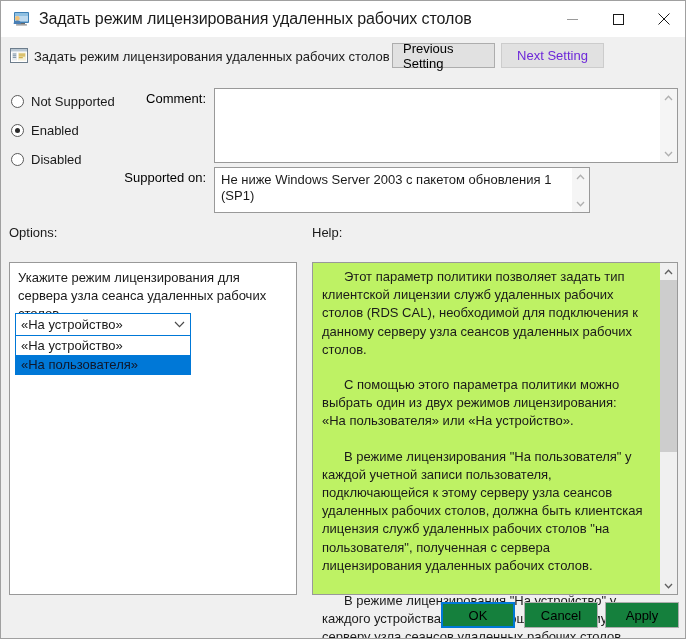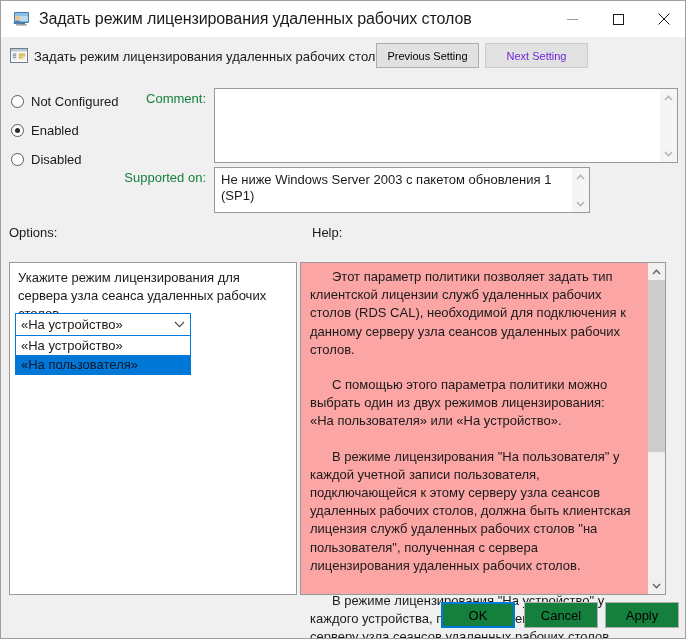--- a/index.html
+++ b/index.html
@@ -59,24 +59,25 @@
     position: absolute; left: 33px; top: 12px;
     font-size: 13px; color: #1a1a1a;
     white-space: nowrap;
   }
   .topbtn {
     position: absolute; top: 6px;
     height: 25px;
     background: #e1e1e1;
     border: 1px solid #adadad;
     font-family: "Liberation Sans", sans-serif;
-    font-size: 11px;
+    font-size: 13px;
     color: #000;
     display: flex; align-items: center; justify-content: center;
     padding: 0 10px;
+    margin-left: 16px;
   }
   #btn-prev { left: 375px; width: 103px; }
   #btn-next { left: 484px; width: 103px; color: #6d28d9; border-color: #cccccc; }
 
   
   .radio-row {
     position: absolute; left: 10px;
     display: flex; align-items: center;
     font-size: 13px; color: #1a1a1a;
   }
@@ -90,21 +91,21 @@
   }
   .radio-mark.on::after {
     content: ""; position: absolute;
     left: 3px; top: 3px; width: 5px; height: 5px;
     border-radius: 50%; background: #2b2b2b;
   }
 
   
   .field-label {
     position: absolute;
-    font-size: 13px; color: #15803d;
+    font-size: 13px; color: #000000;
     text-align: right;
   }
   #comment-label { left: 60px; top: 90px; width: 145px; }
   #supported-label { left: 60px; top: 169px; width: 145px; }
 
   .textbox {
     position: absolute;
     background: #ffffff;
     border: 1px solid #999999;
     overflow: hidden;
@@ -164,23 +165,23 @@
     border-top: none;
   }
   .opt {
     height: 19px; display: flex; align-items: center;
     font-size: 13px; color: #1a1a1a;
     padding-left: 5px;
   }
   .opt.sel { background: #0078d7; color: #0f172a; }
 
   #help-panel {
-    position: absolute; left: 299px; top: 261px;
+    position: absolute; left: 311px; top: 261px;
     width: 366px; height: 333px;
-    background: #fca5a5; border: 1px solid #999999;
+    background: #bef264; border: 1px solid #999999;
   }
   #help-text {
     position: absolute; left: 9px; top: 5px;
     width: 322px;
     font-size: 13px; color: #1a1a1a;
     line-height: 18.2px;
   }
   #help-text p { margin: 0 0 17px 0; text-indent: 22px; }
   #help-scroll {
     position: absolute; right: 0; top: 0;
@@ -263,21 +264,21 @@
         <rect x="9.8" y="11.2" width="4" height="1" fill="#c9a227"></rect>
       </svg>
     </span>
     <span id="policy-name">Задать режим лицензирования удаленных рабочих столов</span>
     <div class="topbtn" id="btn-prev">Previous Setting</div>
     <div class="topbtn" id="btn-next">Next Setting</div>
   </div>
 
   <div class="radio-row" id="radio-notconf">
     <span class="radio-mark"></span>
-    <span>Not Configured</span>
+    <span>Not Supported</span>
   </div>
   <div class="radio-row" id="radio-enabled">
     <span class="radio-mark on"></span>
     <span>Enabled</span>
   </div>
   <div class="radio-row" id="radio-disabled">
     <span class="radio-mark"></span>
     <span>Disabled</span>
   </div>
 

